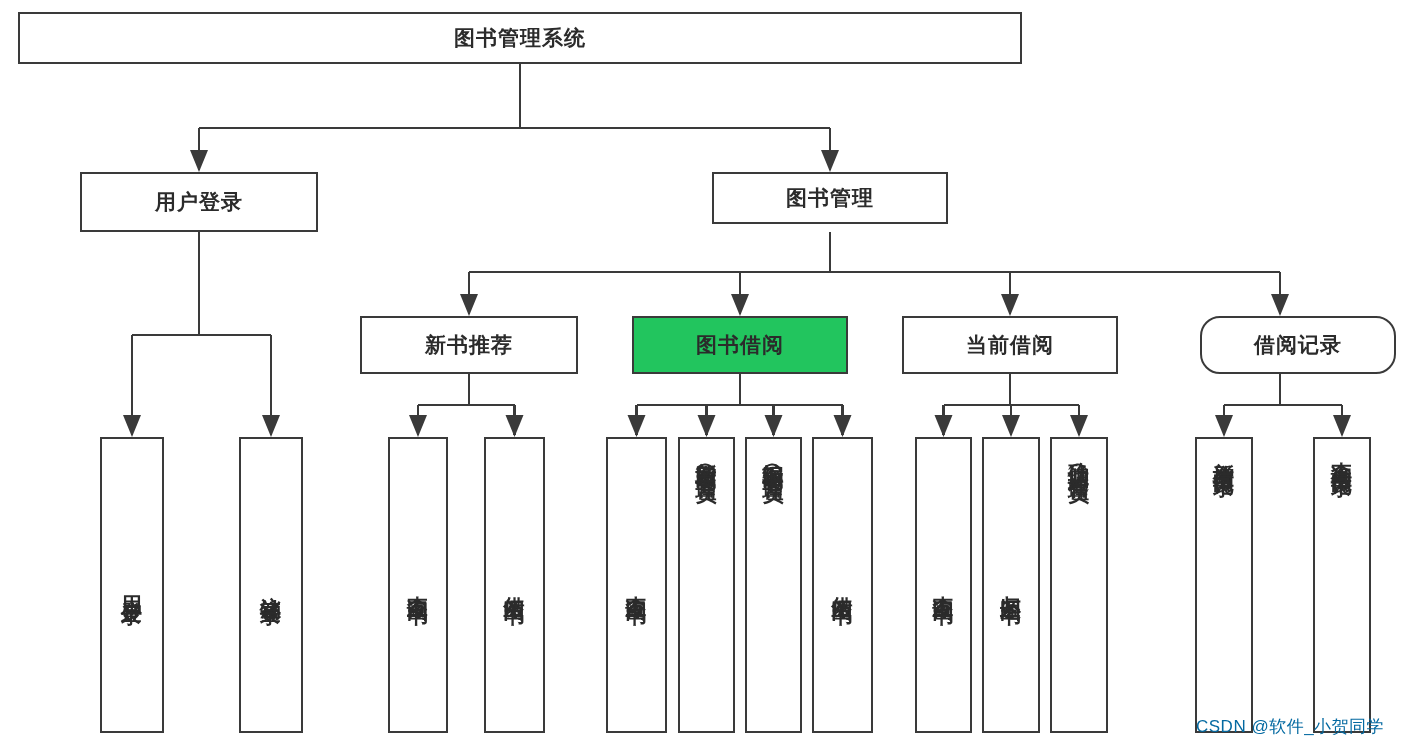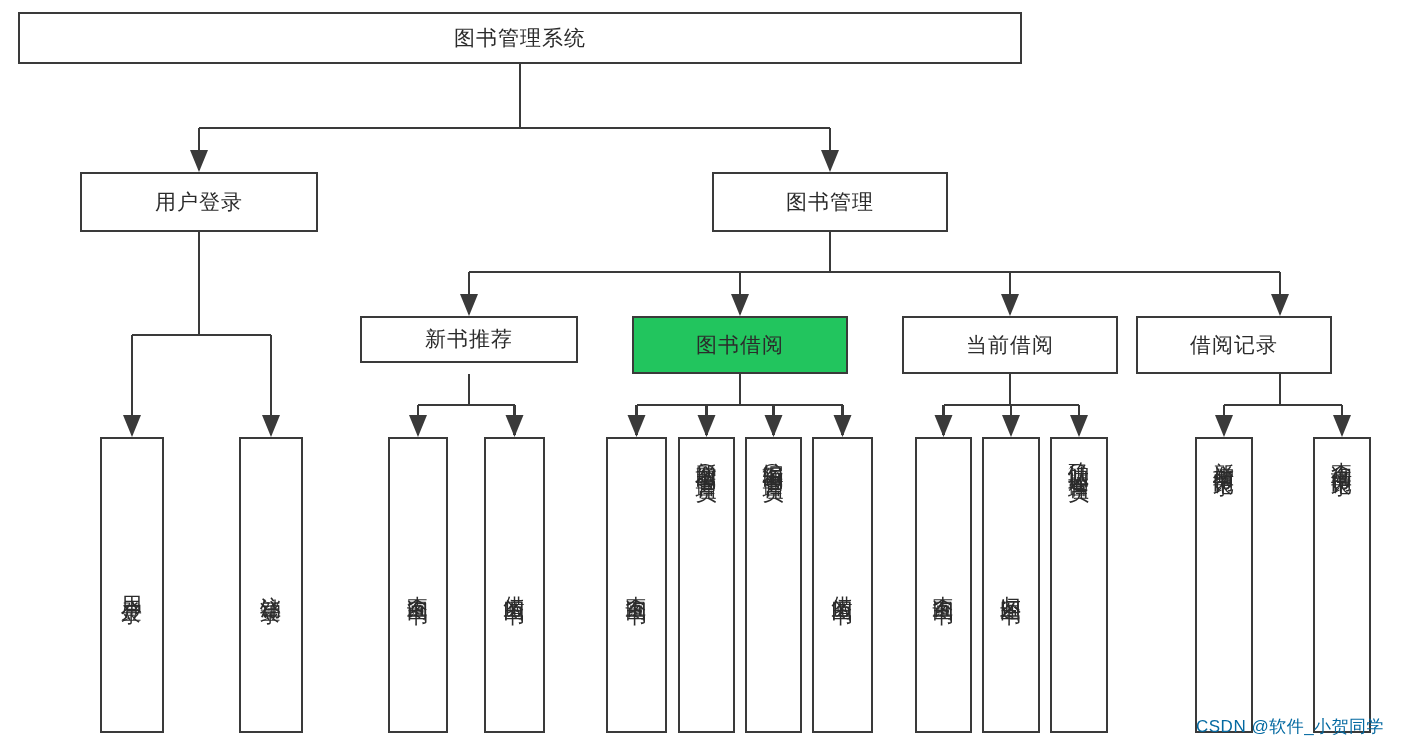--- a/index.html
+++ b/index.html
@@ -3,21 +3,21 @@
 <meta charset="utf-8">
 <style>
   html,body{margin:0;padding:0;background:#ffffff;}
   body{
     font-family:"Liberation Sans","DejaVu Sans",sans-serif;
     width:1405px;height:747px;overflow:hidden;position:relative;
   }
   #canvas{position:absolute;left:0;top:0;width:1405px;height:747px;}
   .node{position:absolute;box-sizing:border-box;background:#ffffff;
         border:2px solid #3a3a3a;display:flex;align-items:center;justify-content:center;}
-  .node .label{color:#2b2b2b;text-align:center;line-height:1.18;white-space:pre;}
+  .node .label{color:#2b2b2b;text-align:center;line-height:1.18;white-space:pre;font-weight:bold;}
   .node.horiz .label{font-size:21px;letter-spacing:1px;}
   .node.vert{align-items:flex-start;justify-content:center;padding-top:6px;}
   .node.vert .label{
     writing-mode:vertical-rl;text-orientation:upright;
     font-size:21px;letter-spacing:3px;line-height:1;
   }
   .node.vert.center-text{align-items:center;padding-top:0;}
   .watermark{
     position:absolute;color:#b9b9b9;font-size:17px;letter-spacing:0.5px;
     white-space:nowrap;pointer-events:none;
@@ -81,33 +81,33 @@
     <path d="M 1333 415 L 1351 415 L 1342 437 Z" fill="#3a3a3a"></path>
   </svg>
 
 <div id="nodes">
     <div class="node horiz" style="left: 18px; top: 12px; width: 1004px; height: 52px; border-color: rgb(58, 58, 58); background: rgb(255, 255, 255);">
       <span class="label" style="color: rgb(43, 43, 43);">图书管理系统</span>
     </div>
     <div class="node horiz" style="left: 80px; top: 172px; width: 238px; height: 60px; border-color: rgb(58, 58, 58); background: rgb(255, 255, 255);">
       <span class="label" style="color: rgb(43, 43, 43);">用户登录</span>
     </div>
-    <div class="node horiz" style="left: 712px; top: 172px; width: 236px; height: 60px; border-color: rgb(58, 58, 58); background: rgb(255, 255, 255);">
+    <div class="node horiz" style="left: 712px; top: 172px; width: 236px; height: 52px; border-color: rgb(58, 58, 58); background: rgb(255, 255, 255);">
       <span class="label" style="color: rgb(43, 43, 43);">图书管理</span>
     </div>
-    <div class="node horiz" style="left: 360px; top: 316px; width: 218px; height: 47px; border-color: rgb(58, 58, 58); background: rgb(255, 255, 255);">
+    <div class="node horiz" style="left: 360px; top: 316px; width: 218px; height: 58px; border-color: rgb(58, 58, 58); background: rgb(255, 255, 255);">
       <span class="label" style="color: rgb(43, 43, 43);">新书推荐</span>
     </div>
     <div class="node horiz" style="left: 632px; top: 316px; width: 216px; height: 58px; border-color: rgb(58, 58, 58); background: #22c55e;">
       <span class="label" style="color: rgb(43, 43, 43);">图书借阅</span>
     </div>
     <div class="node horiz" style="left: 902px; top: 316px; width: 216px; height: 58px; border-color: rgb(58, 58, 58); background: rgb(255, 255, 255);">
       <span class="label" style="color: rgb(43, 43, 43);">当前借阅</span>
     </div>
-    <div class="node horiz" style="left: 1136px; top: 316px; width: 196px; height: 58px; border-color: rgb(58, 58, 58); background: rgb(255, 255, 255);">
+    <div class="node horiz" style="left: 1200px; top: 316px; width: 196px; height: 58px; border-color: rgb(58, 58, 58); background: rgb(255, 255, 255); border-radius: 20px;">
       <span class="label" style="color: rgb(43, 43, 43);">借阅记录</span>
     </div>
     <div class="node vert center-text" style="left: 100px; top: 437px; width: 64px; height: 296px; border-color: rgb(58, 58, 58); background: rgb(255, 255, 255);">
       <span class="label" style="color: rgb(43, 43, 43);">用户登录</span>
     </div>
     <div class="node vert center-text" style="left: 239px; top: 437px; width: 64px; height: 296px; border-color: rgb(58, 58, 58); background: rgb(255, 255, 255);">
       <span class="label" style="color: rgb(43, 43, 43);">注销登录</span>
     </div>
     <div class="node vert center-text" style="left: 388px; top: 437px; width: 60px; height: 296px; border-color: rgb(58, 58, 58); background: rgb(255, 255, 255);">
       <span class="label" style="color: rgb(43, 43, 43);">查询图书</span>

